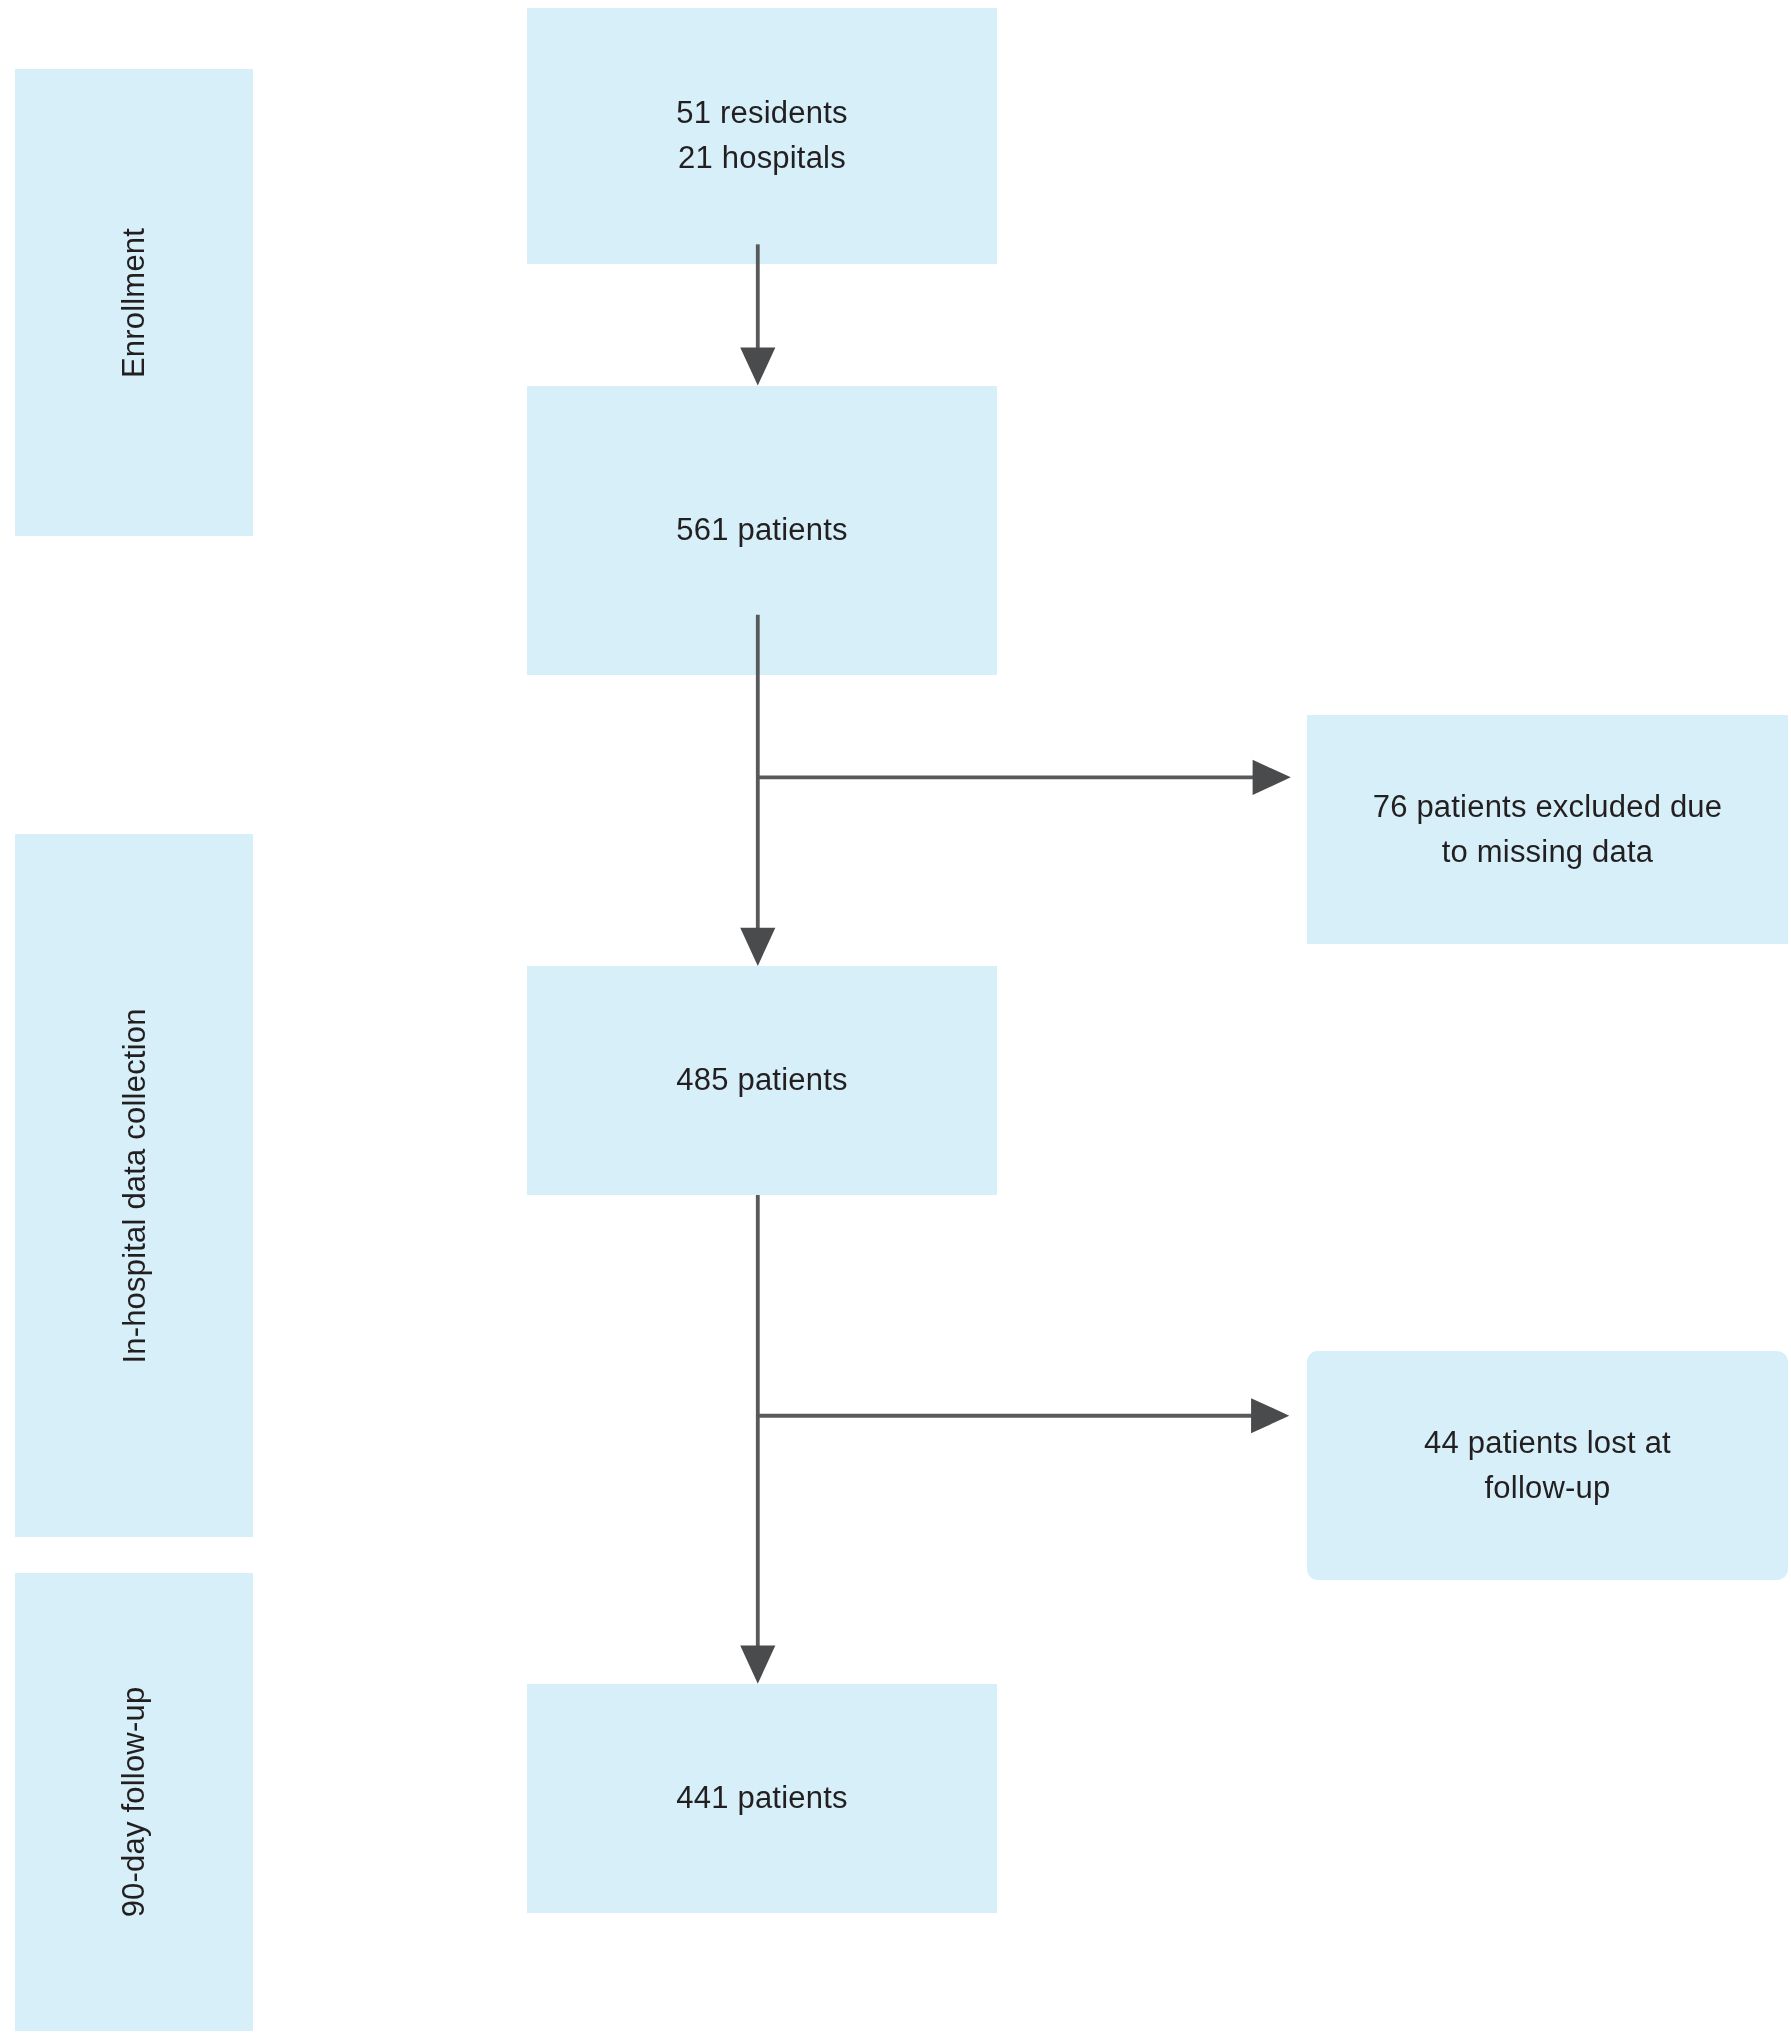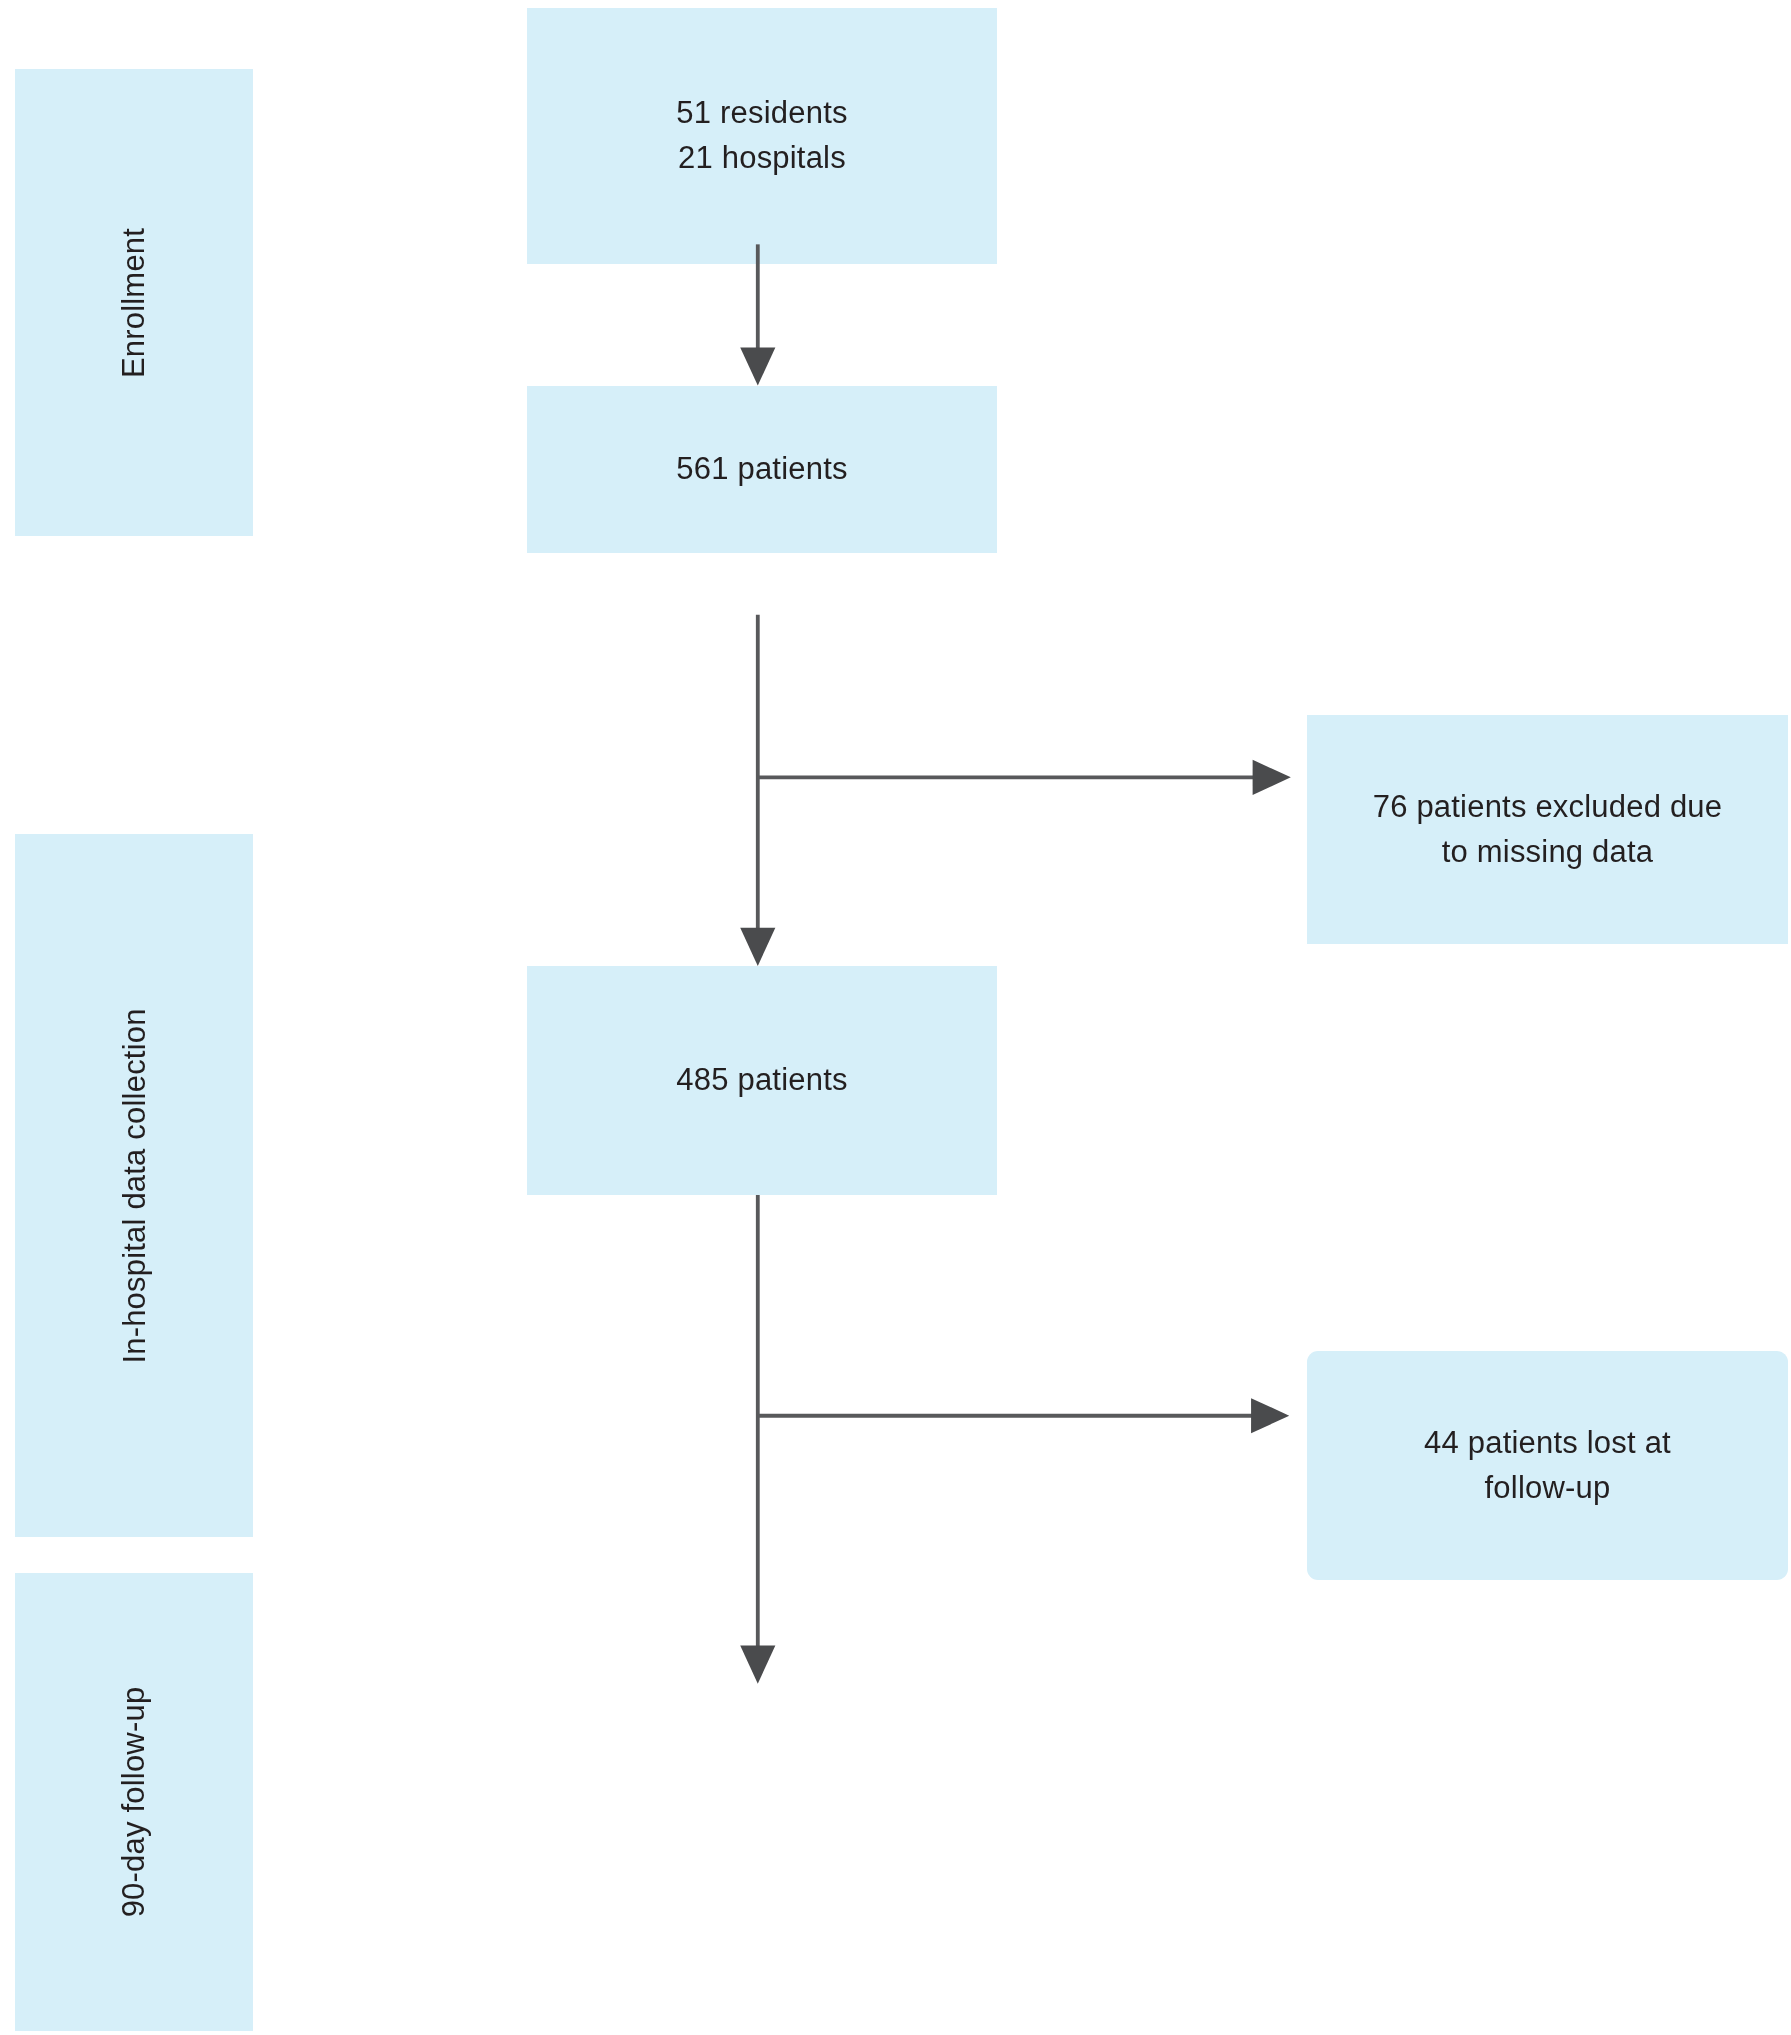--- a/index.html
+++ b/index.html
@@ -50,21 +50,21 @@
     font-size: 31px;
     letter-spacing: 0.2px;
     white-space: nowrap;
     transform: rotate(-90deg);
     transform-origin: center center;
   }
 
   
   .col-main { left: 527px; width: 470px; }
   .box-1 { top: 7.6px;   height: 256px; }
-  .box-2 { top: 386px;  height: 167px; }
+  .box-2 { top: 386px;  height: 289px; }
   .box-3 { top: 966px; height: 229px; }
   .box-4 { top: 1684px; height: 229px; }
 
   
   .col-side { left: 1307px; width: 481px; margin-top: 48px; }
   .box-ex1 { top: 667px;  height: 229px; }
   .box-ex2 { top: 1303px; height: 229px; border-radius: 11px; }
 
   
   .stage-1 { left: 15.3px; top: 69px;   width: 238px; height: 467px; }
@@ -112,20 +112,23 @@
   </div>
 
   <div class="box col-main box-2">
     <span class="box-text">561 patients</span>
   </div>
 
   <div class="box col-main box-3">
     <span class="box-text">485 patients</span>
   </div>
 
+  <div class="box col-main box-4">
+    <span class="box-text">441 patients</span>
+  </div>
 
   <div class="box col-side box-ex1">
     <span class="box-text">76 patients excluded due
 to missing data</span>
   </div>
 
   <div class="box col-side box-ex2">
     <span class="box-text">44 patients lost at
 follow-up</span>
   </div>

